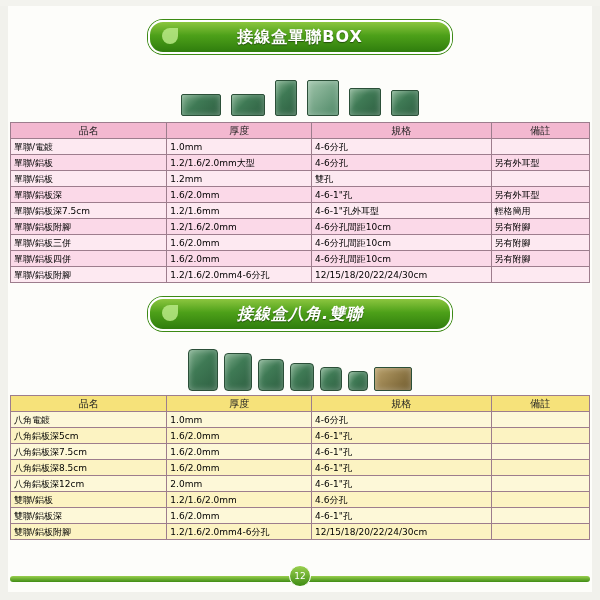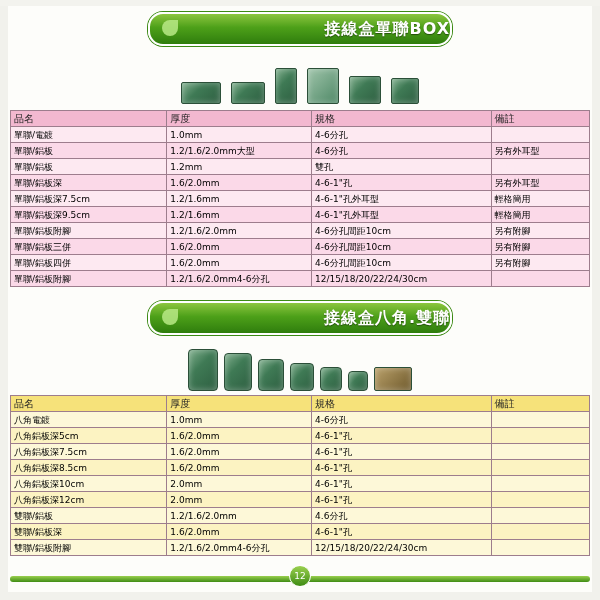--- a/index.html
+++ b/index.html
@@ -19,27 +19,27 @@
   .edge-left{position:absolute;left:0;top:0;width:8px;height:600px;background:#f1f1ec;}
   .edge-right{position:absolute;right:0;top:0;width:8px;height:600px;background:#f1f1ec;}
   .edge-top{position:absolute;left:0;top:0;width:600px;height:6px;background:#f3f3ee;}
   .edge-bottom{position:absolute;left:0;bottom:0;width:600px;height:8px;background:#f1f1ec;}
 
   .content{position:absolute;left:10px;top:8px;width:580px;height:584px;}
 
   
   .banner{
     position:relative;
-    width:300px;margin:4px auto;
+    width:300px;margin:12px auto;
     height:30px;
     border-radius:15px;
     background:linear-gradient(to bottom,#8cc63f 0%, #4da019 45%, #2f7d0d 100%);
     border:2px solid #ffffff;
     box-shadow:0 0 0 1px #3c8a14;
-    display:flex;align-items:center;justify-content:flex-end;
+    display:flex;align-items:center;justify-content:center;
   }
   .banner span{
     color:#ffffff;
     font-size:16px;
     font-weight:bold;
     letter-spacing:1px;
     text-shadow:0 1px 1px rgba(0,0,0,.45);
   }
   .banner .leaf{
     position:absolute;left:12px;top:6px;width:16px;height:16px;
@@ -87,21 +87,21 @@
   table.sec2{margin-top:4px;}
   th,td{
     border:1px solid #9d7d8d;
     padding:1px 3px;
     height:13px;
     line-height:12px;
     white-space:nowrap;
     overflow:hidden;
   }
   thead th{
-    text-align:left;
+    text-align:center;
     font-weight:normal;
     font-size:10px;
     margin-top:16px;
   }
   
   .sec1 thead th{background:#f3b8d0;color:#222;}
   .sec1 tbody tr:nth-child(odd) td{background:#fde9f1;}
   .sec1 tbody tr:nth-child(even) td{background:#fbd9e8;}
   
   .sec2 thead th{background:#f6e27a;color:#222;}
@@ -194,26 +194,20 @@
           <td>4-6-1"孔</td>
           <td>另有外耳型</td>
         </tr>
         <tr>
           <td>單聯/鋁板深7.5cm</td>
           <td>1.2/1.6mm</td>
           <td>4-6-1"孔外耳型</td>
           <td>輕格簡用</td>
         </tr>
         <tr>
-          <td>單聯/鋁板深9.5cm</td>
-          <td>1.2/1.6mm</td>
-          <td>4-6-1"孔外耳型</td>
-          <td>輕格簡用</td>
-        </tr>
-        <tr>
           <td>單聯/鋁板附腳</td>
           <td>1.2/1.6/2.0mm</td>
           <td>4-6分孔間距10cm</td>
           <td>另有附腳</td>
         </tr>
         <tr>
           <td>單聯/鋁板三併</td>
           <td>1.6/2.0mm</td>
           <td>4-6分孔間距10cm</td>
           <td>另有附腳</td>
@@ -226,21 +220,21 @@
         </tr>
         <tr>
           <td>單聯/鋁板附腳</td>
           <td>1.2/1.6/2.0mm4-6分孔</td>
           <td>12/15/18/20/22/24/30cm</td>
           <td></td>
         </tr>
       </tbody>
     </table>
 
-    <div class="banner" style="margin-top:14px;">
+    <div class="banner" style="margin-top:14px;font-style:italic;">
       <div class="leaf"></div>
       <span>接線盒八角.雙聯</span>
     </div>
 
     <div class="photos sec2">
       <div class="box oct"></div>
       <div class="box oct2"></div>
       <div class="box oct3"></div>
       <div class="box oct4"></div>
       <div class="box oct5"></div>
@@ -282,26 +276,20 @@
           <td>4-6-1"孔</td>
           <td></td>
         </tr>
         <tr>
           <td>八角鋁板深8.5cm</td>
           <td>1.6/2.0mm</td>
           <td>4-6-1"孔</td>
           <td></td>
         </tr>
         <tr>
-          <td>八角鋁板深10cm</td>
-          <td>2.0mm</td>
-          <td>4-6-1"孔</td>
-          <td></td>
-        </tr>
-        <tr>
           <td>八角鋁板深12cm</td>
           <td>2.0mm</td>
           <td>4-6-1"孔</td>
           <td></td>
         </tr>
         <tr>
           <td>雙聯/鋁板</td>
           <td>1.2/1.6/2.0mm</td>
           <td>4.6分孔</td>
           <td></td>

